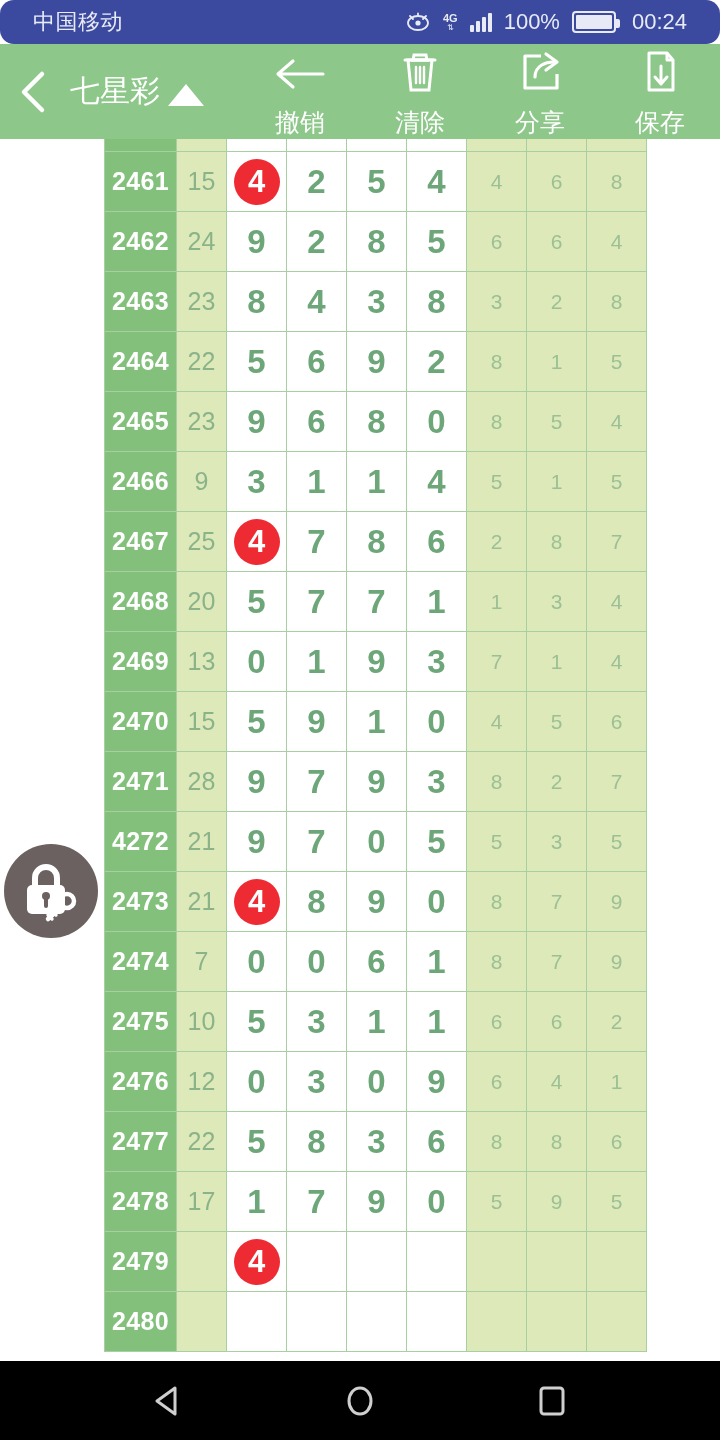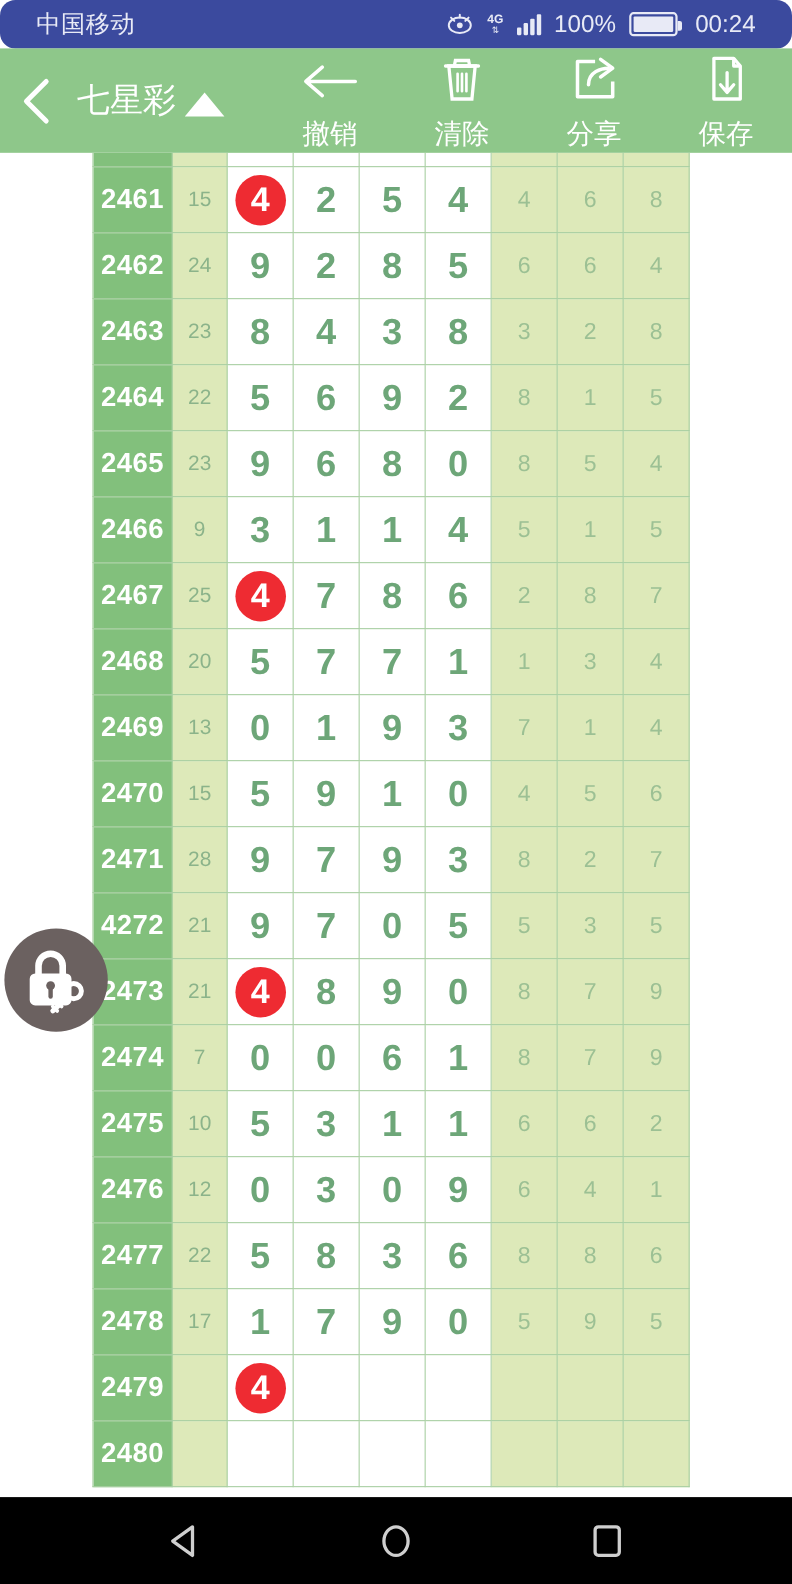--- a/index.html
+++ b/index.html
@@ -63,40 +63,40 @@
   
   #table-area{
     position:absolute;
     left:0; top:139px;
     width:720px; height:1222px;
     background:#ffffff;
     overflow:hidden;
   }
   #grid{
     position:absolute;
-    left:84px; top:-48px;
+    left:104px; top:-48px;
     width:542px;
     border-collapse:collapse;
     table-layout:fixed;
   }
   #grid td{
     height:60px;
     border:1px solid #a8cfa2;
     text-align:center;
     vertical-align:middle;
     padding:0;
   }
   
   col.c-issue{ width:72px; }
   col.c-sum{   width:50px; }
   col.c-main{  width:60px; }
   col.c-tail{  width:60px; }
 
   td.issue{ background:#82c07c; color:#ffffff; font-size:25px; font-weight:bold; letter-spacing:.4px;}
-  td.sum{ background:#dde9b9; color:#8bb38a; font-size:19px; }
+  td.sum{ background:#dde9b9; color:#8bb38a; font-size:25px; }
   td.main{ background:#ffffff; color:#6da678; font-size:33px; font-weight:bold;}
   td.tail{ background:#dde9b9; color:#9cc094; font-size:21px; }
   tr.group-end td{ border-bottom:3px solid #8ab98b; }
   td.sep-left{ border-left:3px solid #8ab98b; }
 
   .ball{
     display:inline-flex; align-items:center; justify-content:center;
     width:46px; height:46px; border-radius:50%;
     background:#ee2b32; color:#ffffff; font-size:31px; font-weight:bold;
   }

